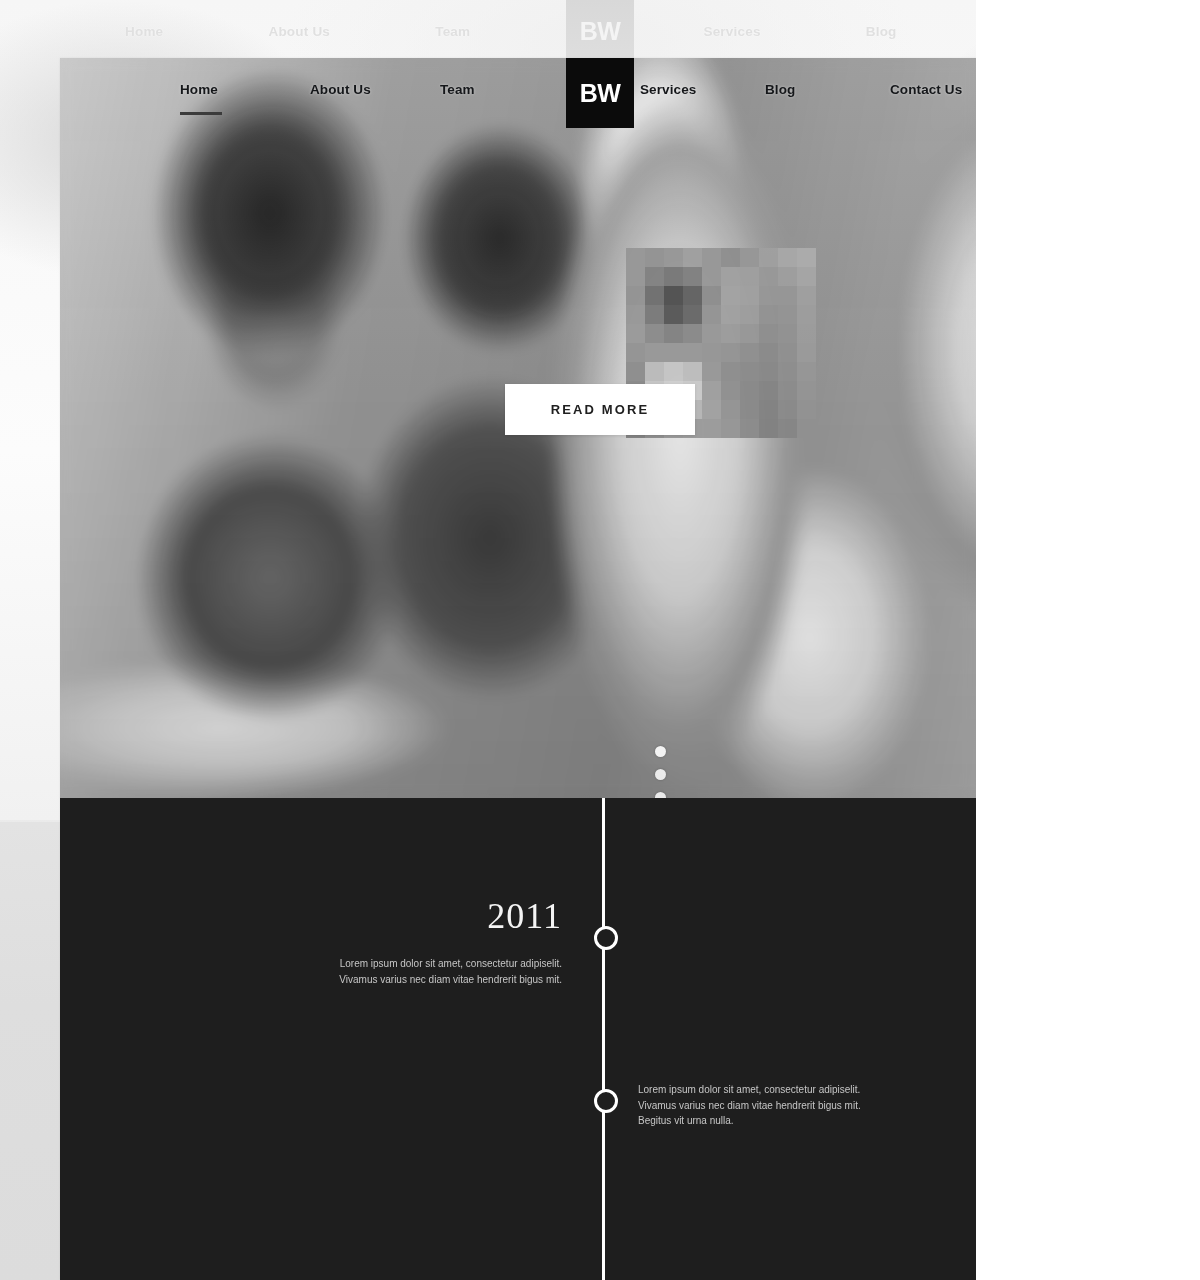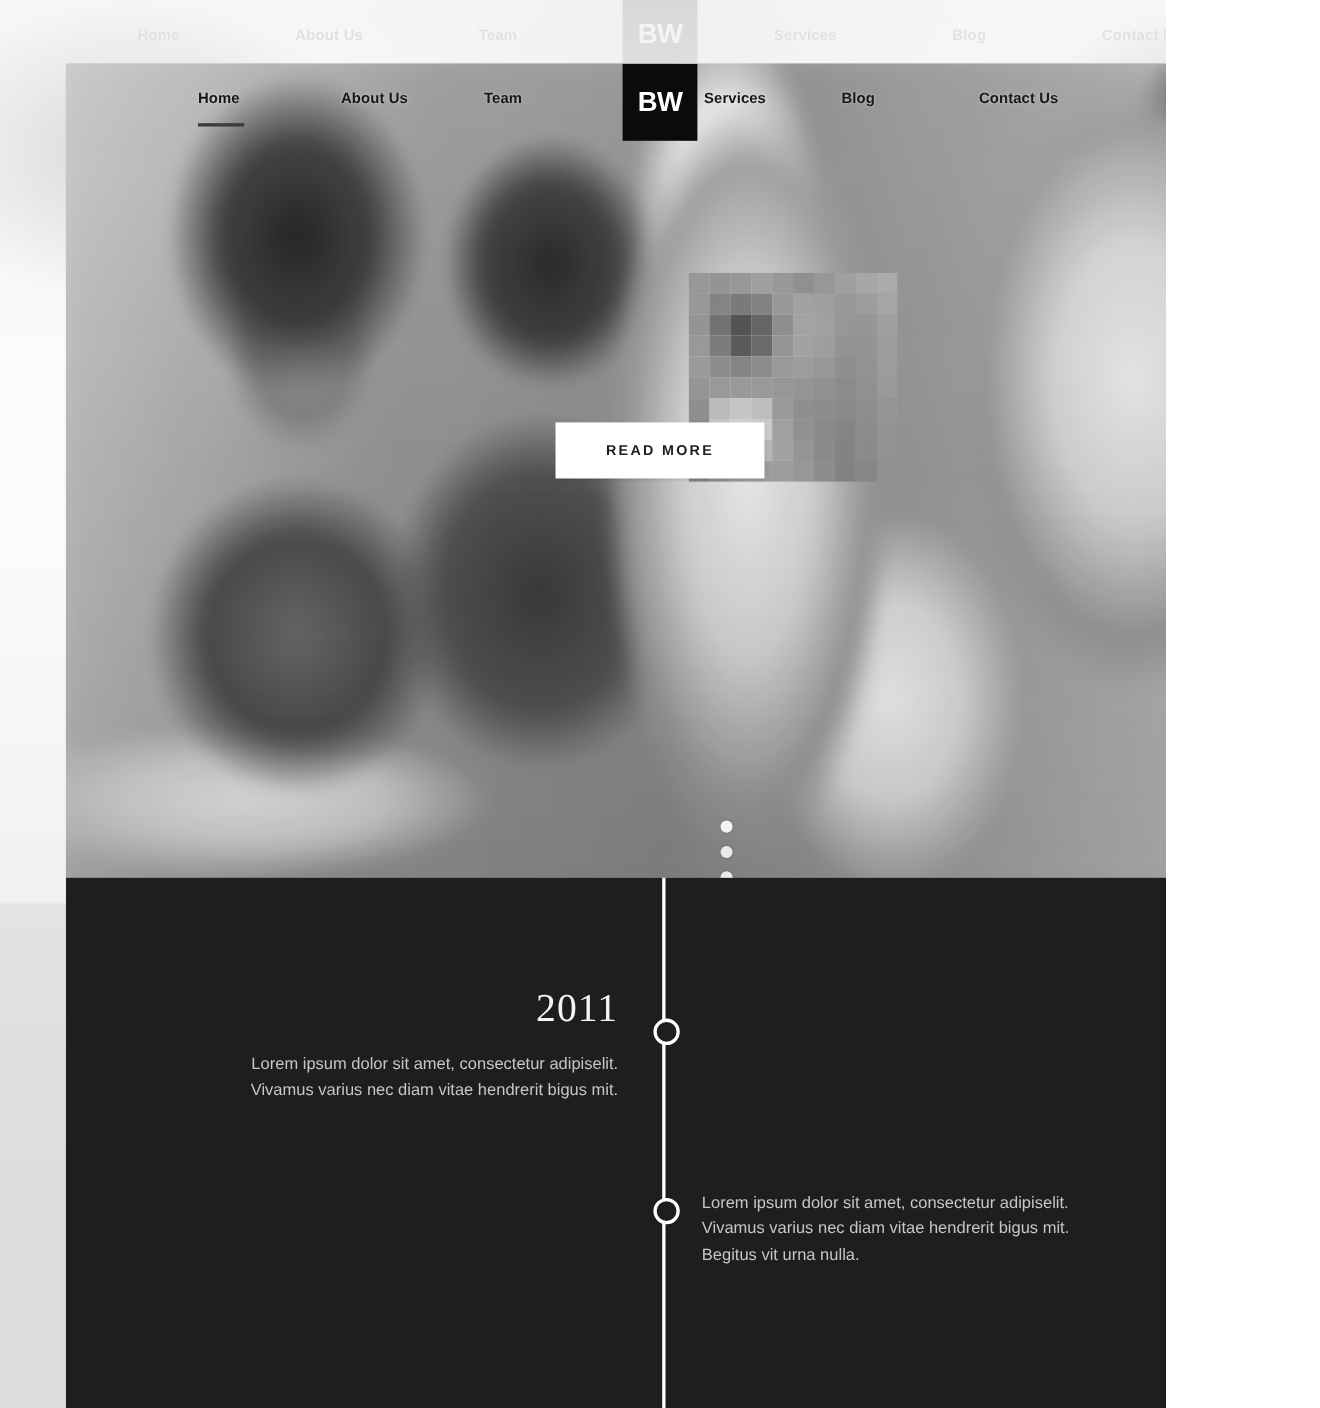--- a/index.html
+++ b/index.html
@@ -8,21 +8,21 @@
     padding: 0;
     background: #ffffff;
   }
   body {
     font-family: "Liberation Sans", sans-serif;
     -webkit-font-smoothing: antialiased;
   }
 
   .screenshot {
     position: relative;
-    width: 1060px;
+    width: 976px;
     height: 1280px;
     overflow: hidden;
     background: #701a75;
   }
 
   
   .backdrop {
     position: absolute;
     inset: 0;
     background:
@@ -321,21 +321,21 @@
     font-family: "Liberation Serif", serif;
     font-weight: 400;
     font-size: 36px;
     color: #f4f4f4;
     line-height: 1;
     letter-spacing: 1px;
   }
   .tl-body {
     margin-top: 22px;
     font-family: "Liberation Sans", sans-serif;
-    font-size: 15px;
+    font-size: 10px;
     line-height: 1.55;
     color: #c6c6c6;
   }
   .tl-left { right: 578px; text-align: right; width: 420px; }
   .tl-right { left: 578px; text-align: left; width: 420px; }
 
   
   .wm {
     position: absolute;
     pointer-events: none;

